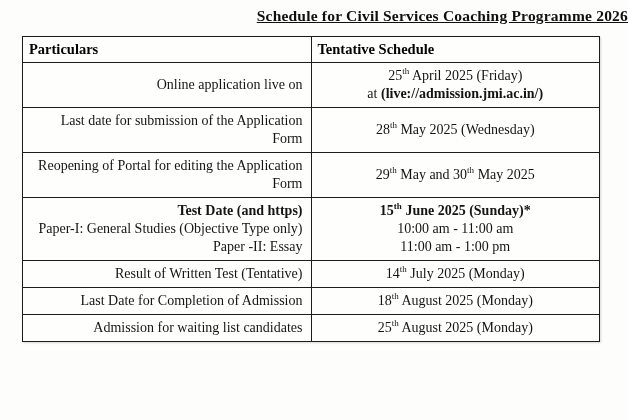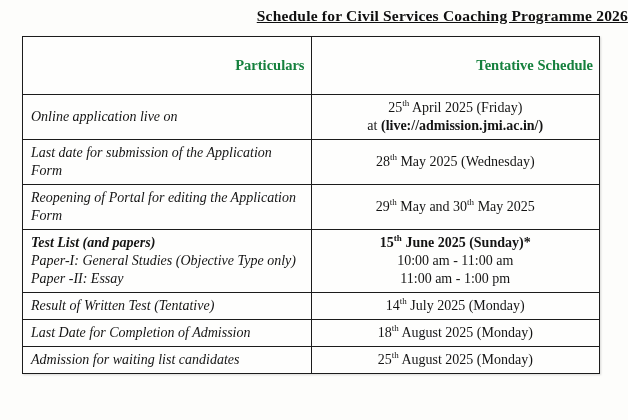--- a/index.html
+++ b/index.html
@@ -33,35 +33,34 @@
     table-layout: fixed;
     background: #fefefd;
     box-shadow: 1px 1px 2px rgba(0,0,0,0.15);
   }
   table.schedule, table.schedule th, table.schedule td {
     border: 1.6px solid #1c1c1c;
   }
   table.schedule th {
     font-size: 14.5px;
     font-weight: bold;
-    text-align: right;
-    padding: 20px 6px;
-    color: #15803d;
+    text-align: left;
+    padding: 4px 6px;
+    color: #000000;
   }
   table.schedule td {
     font-size: 14px;
     line-height: 18px;
     padding: 4px 8px;
     vertical-align: middle;
   }
   td.particulars-cell {
     width: 57%;
-    text-align: left;
+    text-align: right;
     padding-left: 10px;
-    font-style: italic;
   }
   td.schedule-cell {
     text-align: center;
     border-radius: 10px;
   }
   .bold { font-weight: bold; }
   sup {
     font-size: 9px;
     line-height: 0;
     vertical-align: super;
@@ -100,21 +99,21 @@
       <tr>
         <td class="particulars-cell">
           <div class="line"><span>Reopening of Portal for editing the Application Form</span></div>
         </td>
         <td class="schedule-cell">
           <div class="line"><span>29<sup>th</sup> May and 30<sup>th</sup> May 2025</span></div>
         </td>
       </tr>
       <tr>
         <td class="particulars-cell">
-          <div class="line"><span class="bold">Test List (and papers)</span></div>
+          <div class="line"><span class="bold">Test Date (and https)</span></div>
           <div class="line"><span>Paper-I: General Studies (Objective Type only)</span></div>
           <div class="line"><span>Paper -II: Essay</span></div>
         </td>
         <td class="schedule-cell">
           <div class="line"><span class="bold">15<sup>th</sup> June 2025 (Sunday)*</span></div>
           <div class="line"><span>10:00 am - 11:00 am</span></div>
           <div class="line"><span>11:00 am - 1:00 pm</span></div>
         </td>
       </tr>
       <tr>

